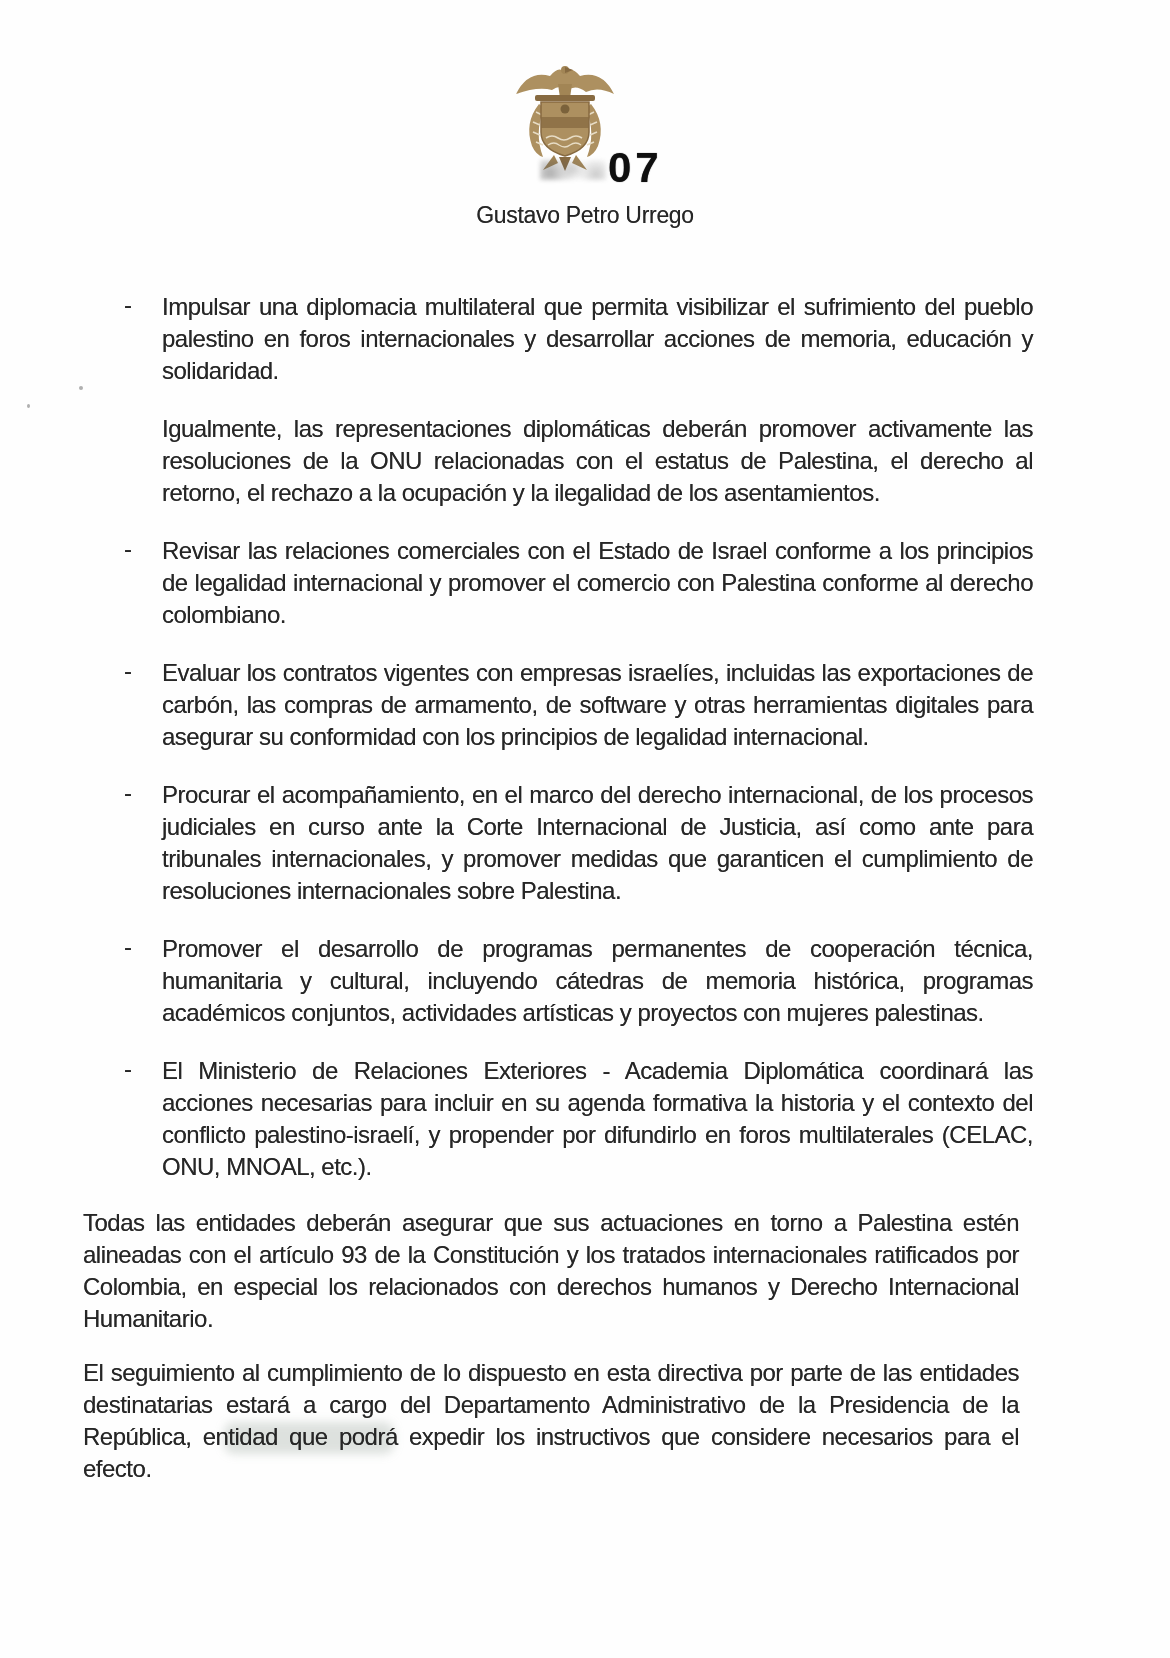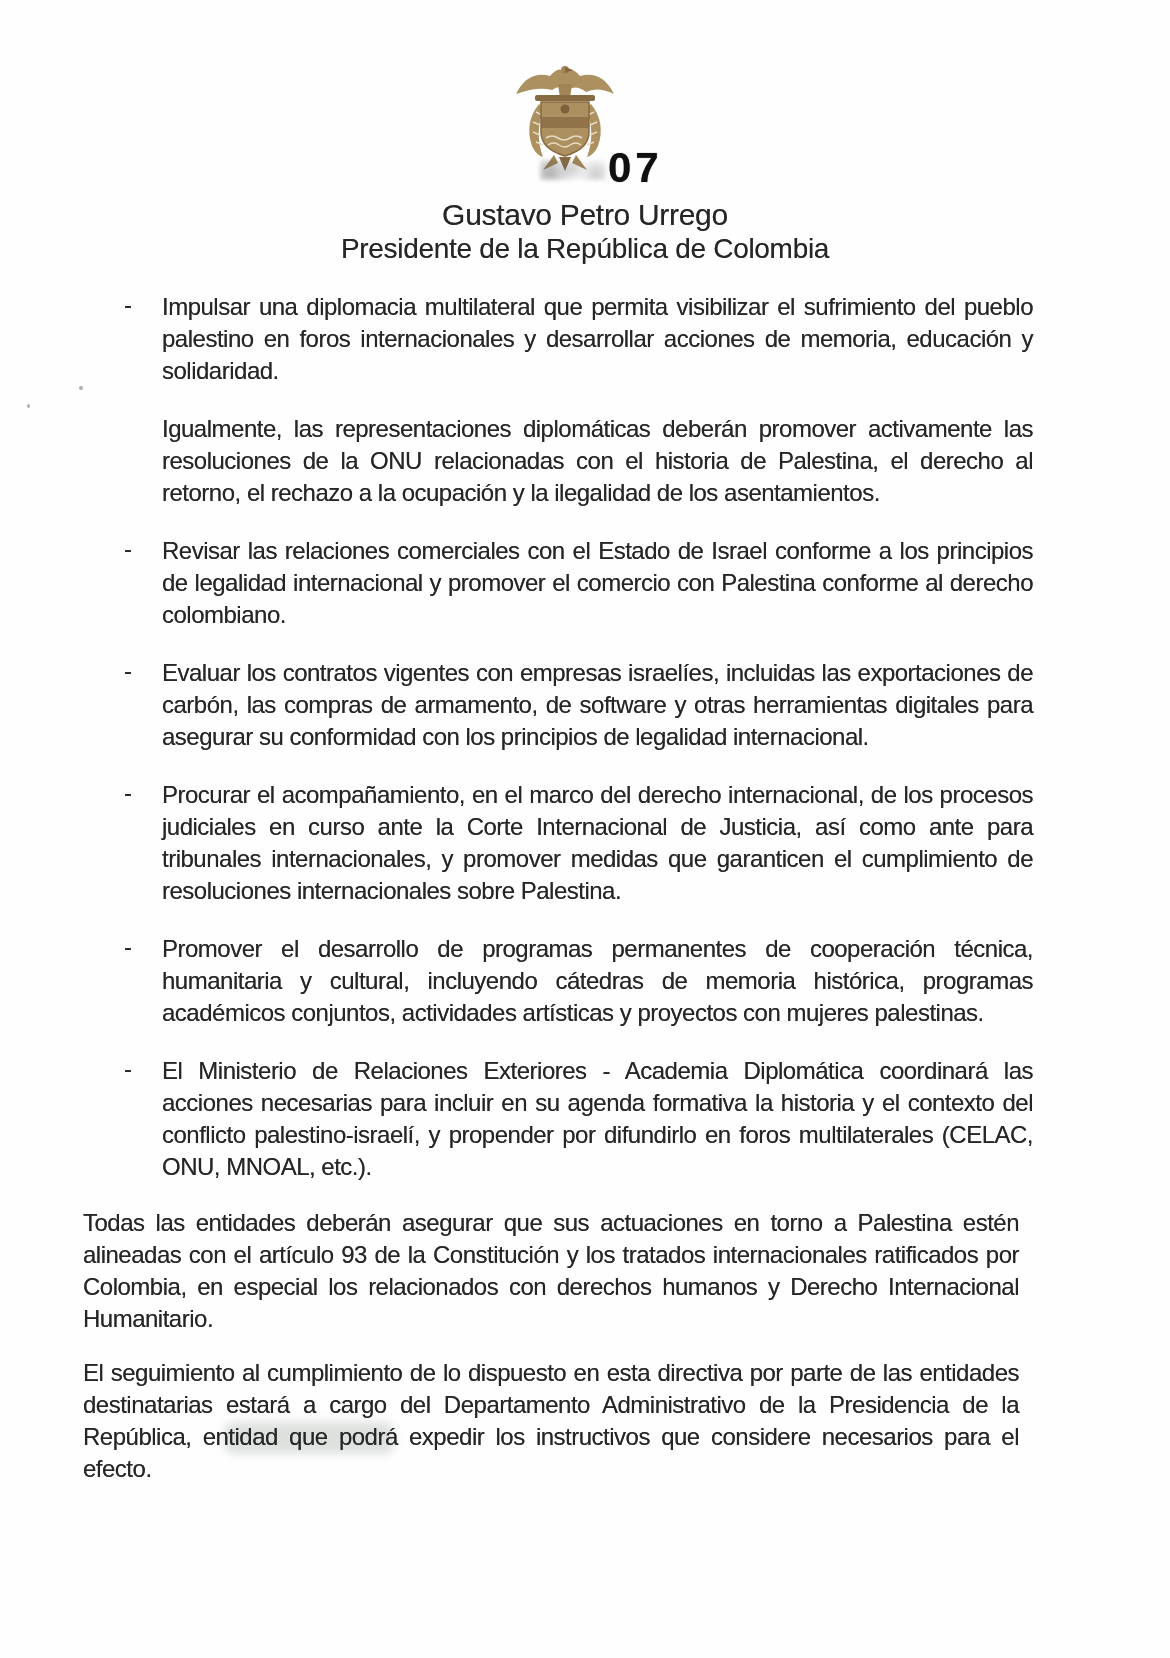--- a/index.html
+++ b/index.html
@@ -25,21 +25,21 @@
   .stamp-smudge{
     position:absolute;left:540px;top:160px;width:66px;height:20px;
     background:
       radial-gradient(circle at 15% 65%, rgba(90,90,90,.75), transparent 42%),
       radial-gradient(circle at 50% 45%, rgba(120,120,120,.55), transparent 38%),
       radial-gradient(circle at 85% 70%, rgba(100,100,100,.5), transparent 32%);
     filter:blur(2px);opacity:.65;
   }
   .president-name{
     position:absolute;left:0;right:0;top:198px;
-    text-align:center;font-size:30px;line-height:34px;letter-spacing:-0.3px;
+    text-align:center;font-size:23px;line-height:34px;letter-spacing:-0.3px;
     text-shadow:0 0 .6px rgba(0,0,0,.5);
   }
   .president-title{
     position:absolute;left:0;right:0;top:232px;
     text-align:center;font-size:28px;line-height:34px;letter-spacing:-0.3px;
     text-shadow:0 0 .6px rgba(0,0,0,.5);
   }
   
   .content{
     position:absolute;left:83px;top:289px;width:952px;
@@ -91,32 +91,31 @@
       <path d="M38 85 q6 -4 11 0 q6 4 11 0 q6 -4 11 0" stroke="#e8dcc2" stroke-width="1.4" fill="none"></path>
 
       <path d="M44 95 l-11 15 l15 -7 Z" fill="#a5854f"></path>
       <path d="M66 95 l11 15 l-15 -7 Z" fill="#a5854f"></path>
       <path d="M49 97 h12 l-6 14 Z" fill="#8a6a3c"></path>
     </svg>
   </div>
   <div class="stamp-smudge"></div>
   <div class="stamp">07</div>
   <div class="president-name">Gustavo Petro Urrego</div>
-  <div class="president-title">Presidente de la República de Colombia</div>
 
   <div class="content">
 
     <div class="item bullet">
       <span class="dash">-</span>
       <p class="btext">Impulsar una diplomacia multilateral que permita visibilizar el sufrimiento del pueblo palestino en foros internacionales y desarrollar acciones de memoria, educación y solidaridad.</p>
     </div>
 
     <div class="item bullet">
       <span class="dash"></span>
-      <p class="btext">Igualmente, las representaciones diplomáticas deberán promover activamente las resoluciones de la ONU relacionadas con el historia de Palestina, el derecho al retorno, el rechazo a la ocupación y la ilegalidad de los asentamientos.</p>
+      <p class="btext">Igualmente, las representaciones diplomáticas deberán promover activamente las resoluciones de la ONU relacionadas con el estatus de Palestina, el derecho al retorno, el rechazo a la ocupación y la ilegalidad de los asentamientos.</p>
     </div>
 
     <div class="item bullet">
       <span class="dash">-</span>
       <p class="btext">Revisar las relaciones comerciales con el Estado de Israel conforme a los principios de legalidad internacional y promover el comercio con Palestina conforme al derecho colombiano.</p>
     </div>
 
     <div class="item bullet">
       <span class="dash">-</span>
       <p class="btext">Evaluar los contratos vigentes con empresas israelíes, incluidas las exportaciones de carbón, las compras de armamento, de software y otras herramientas digitales para asegurar su conformidad con los principios de legalidad internacional.</p>

